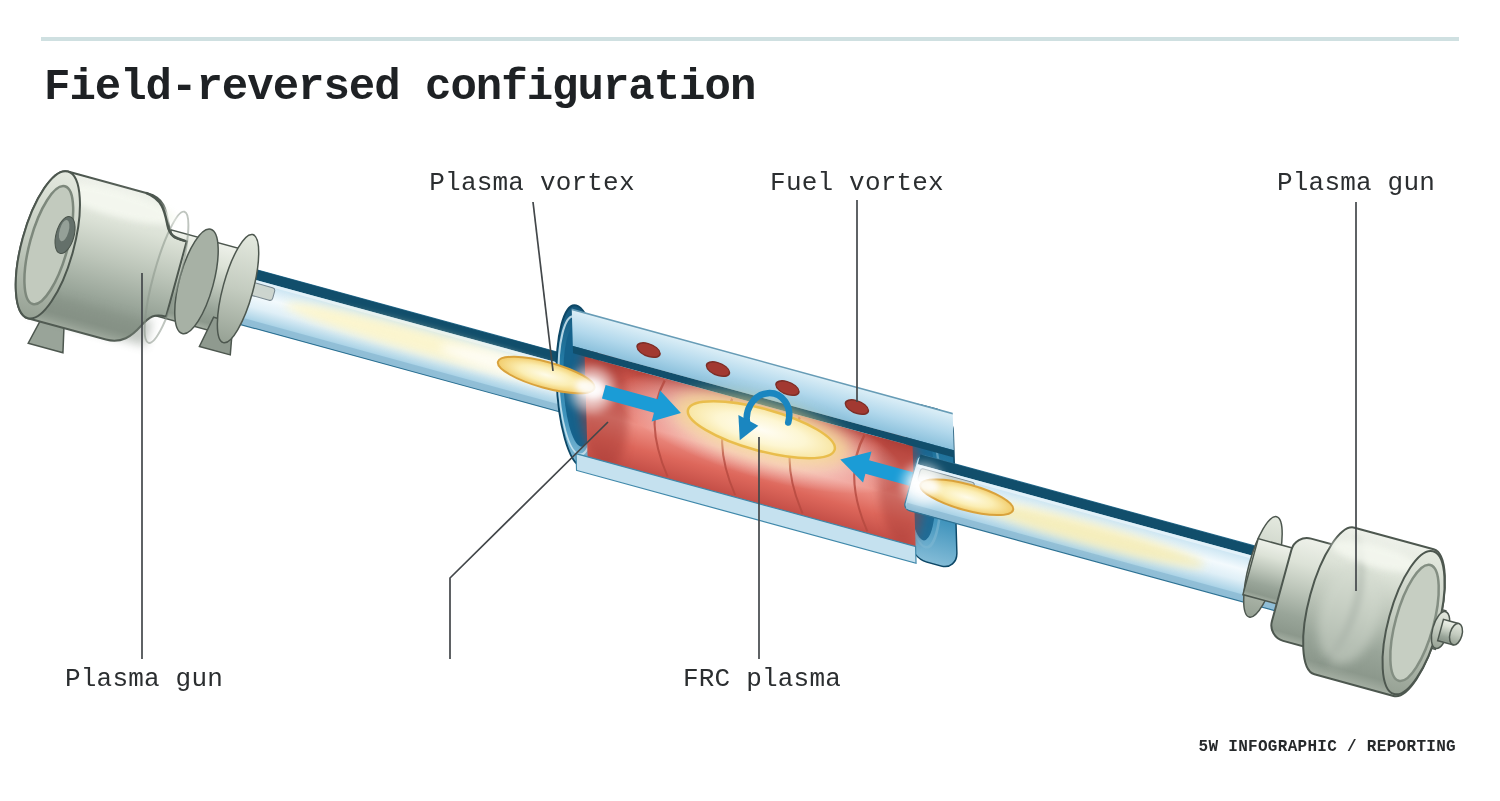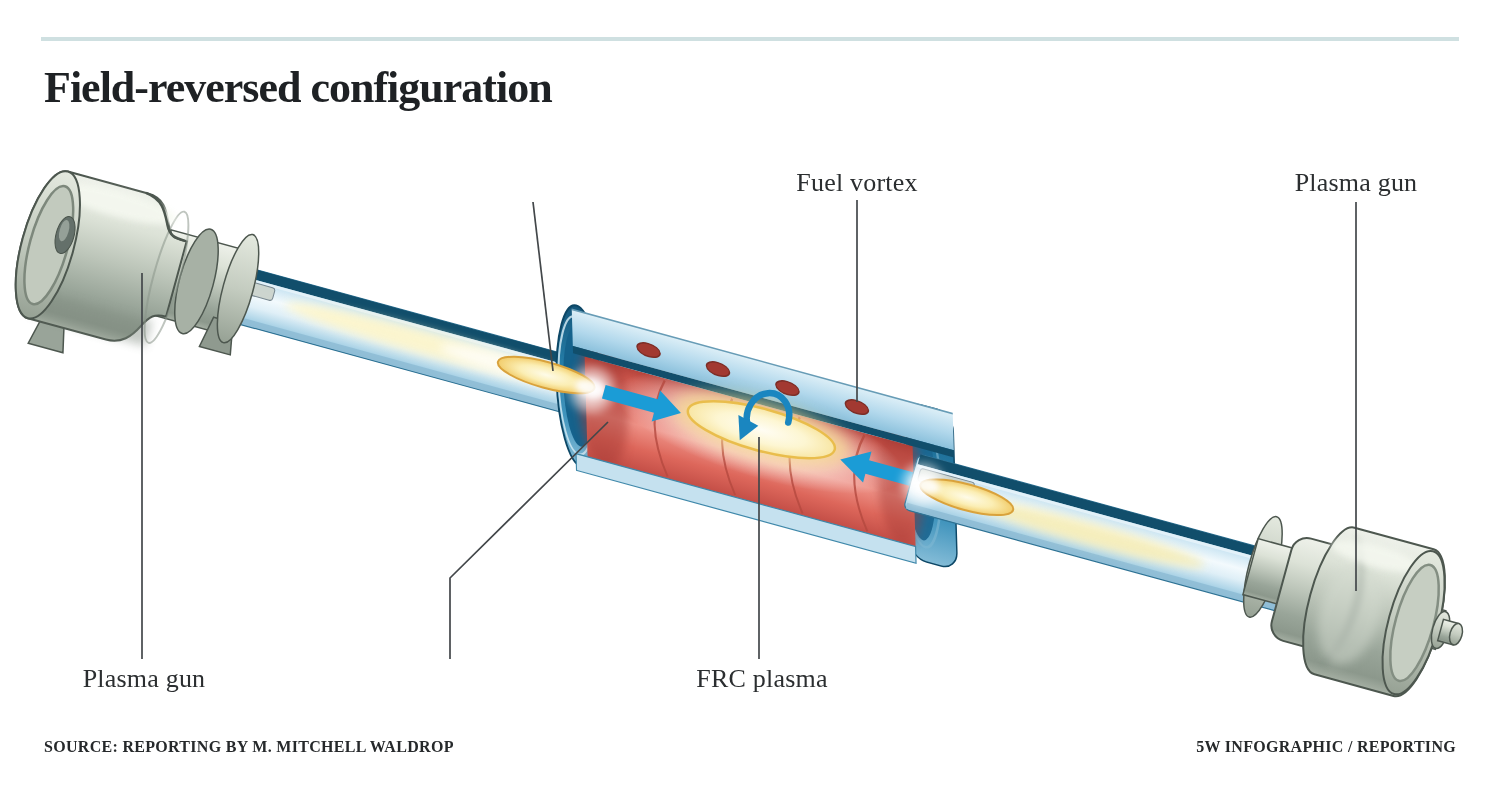--- a/index.html
+++ b/index.html
@@ -1,17 +1,17 @@
 <!DOCTYPE html>
 <html><head>
 <meta charset="utf-8">
 <style>
   html,body{margin:0;padding:0;background:#ffffff;}
   .canvas{position:relative;width:1500px;height:801px;background:#ffffff;overflow:hidden;
-          font-family:Liberation Serif, serif;}
+          font-family:Liberation Mono, monospace;}
   .top-rule{position:absolute;left:41px;top:37px;width:1418px;height:4px;background:#cfe0e1;}
   .page-title{position:absolute;left:44px;top:62px;margin:0;font-size:44px;font-weight:bold;
           color:#1e2124;letter-spacing:-1px;}
   .diagram-svg{position:absolute;left:0;top:0;}
   .diagram-label{position:absolute;transform:translateX(-50%);font-size:26px;color:#2b2e30;
           white-space:nowrap;letter-spacing:0.2px;}
   .footer-source{position:absolute;left:44px;top:738px;font-size:16px;font-weight:bold;
           color:#26292b;letter-spacing:0.3px;}
   .footer-credit{position:absolute;right:44px;top:738px;font-size:16px;font-weight:bold;
           color:#26292b;letter-spacing:0.3px;}
@@ -206,20 +206,20 @@
     <g fill="none" stroke-width="1.7">
       <path d="M533,202 L553,371" stroke="#43474a"></path>
       <path d="M857,200 L857,402" stroke="#43474a"></path>
       <path d="M1356,202 L1356,591" stroke="#43474a"></path>
       <path d="M142,273 L142,659" stroke="#43474a"></path>
       <path d="M608,422 L450,578 L450,659" stroke="#43474a"></path>
       <path d="M759,437 L759,659" stroke="#43474a"></path>
     </g>
   </svg>
 
+  <div class="diagram-label" style="left:532px;top:168px;">Plasma vortex</div>
   <div class="diagram-label" style="left:857px;top:168px;">Fuel vortex</div>
   <div class="diagram-label" style="left:1356px;top:168px;">Plasma gun</div>
   <div class="diagram-label" style="left:144px;top:664px;">Plasma gun</div>
   <div class="diagram-label" style="left:762px;top:664px;">FRC plasma</div>
 
-  <div class="footer-source">SOURCE: REPORTING BY M. MITCHELL WALDROP</div>
   <div class="footer-credit">5W INFOGRAPHIC / REPORTING</div>
 </div>
 
 </body></html>

